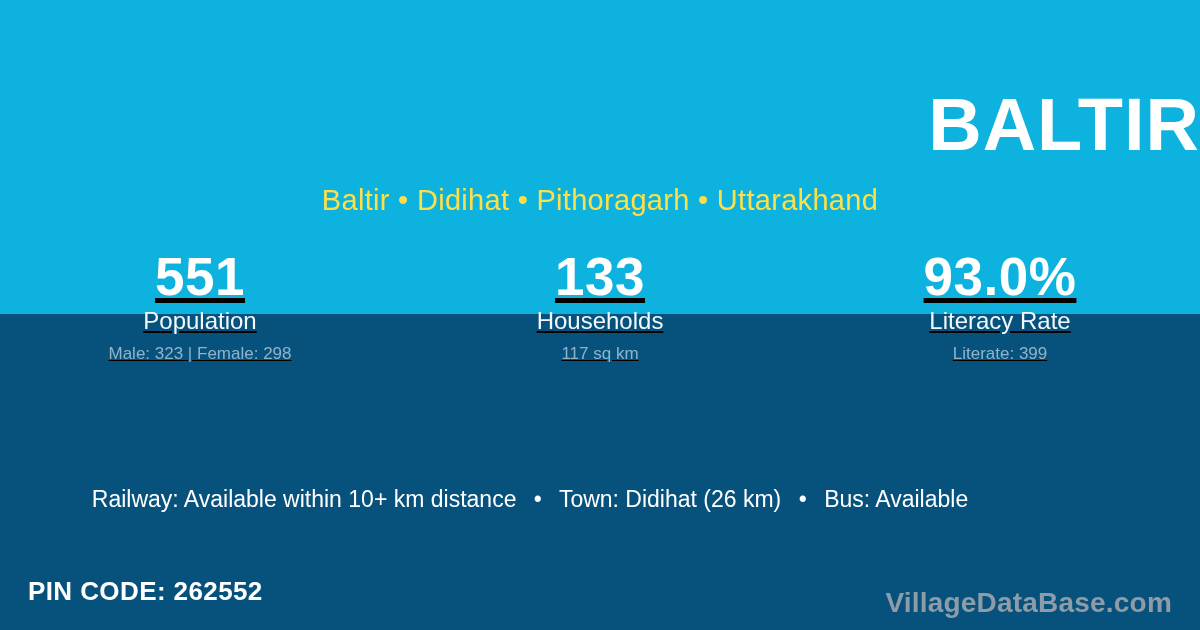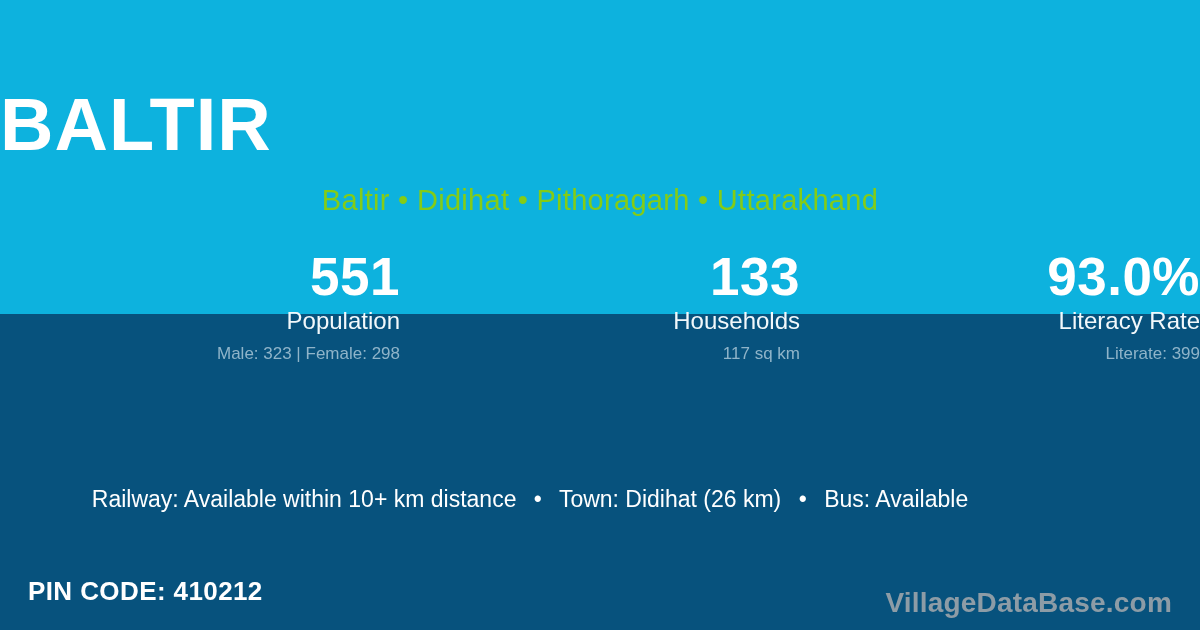--- a/index.html
+++ b/index.html
@@ -31,53 +31,54 @@
     height: 314px;
     background: #0db2de;
   }
 
   
   .title {
     position: absolute;
     left: 0;
     top: 82px;
     width: 1200px;
-    text-align: left;
+    text-align: right;
     font-size: 74px;
     line-height: 86px;
     font-weight: bold;
     color: #ffffff;
     letter-spacing: 1px;
   }
 
   .subtitle {
     position: absolute;
     left: 0;
     top: 182px;
     width: 1200px;
     text-align: center;
     font-size: 29px;
     line-height: 36px;
     font-weight: normal;
-    color: #84cc16;
+    color: #fde047;
     letter-spacing: 0.3px;
   }
 
   
   .stats {
     position: absolute;
     left: 0;
     top: 248px;
     width: 1200px;
     display: flex;
     flex-direction: row;
   }
   .stat {
     flex: 1 1 0;
-    text-align: right;
+    text-align: center;
+    text-decoration: underline;
   }
   .stat-value {
     font-size: 53px;
     line-height: 58px;
     font-weight: bold;
     color: #ffffff;
     letter-spacing: 0.5px;
   }
   .stat-label {
     font-size: 24px;
@@ -167,17 +168,17 @@
   </div>
 
   <div class="transport">
     <span>Railway: Available within 10+ km distance</span>
     <span class="sep">•</span>
     <span>Town: Didihat (26 km)</span>
     <span class="sep">•</span>
     <span>Bus: Available</span>
   </div>
 
-  <div class="pin">PIN CODE: 410212</div>
+  <div class="pin">PIN CODE: 262552</div>
 
   <div class="brand">VillageDataBase.com</div>
 
 </div>
 
 </body></html>

